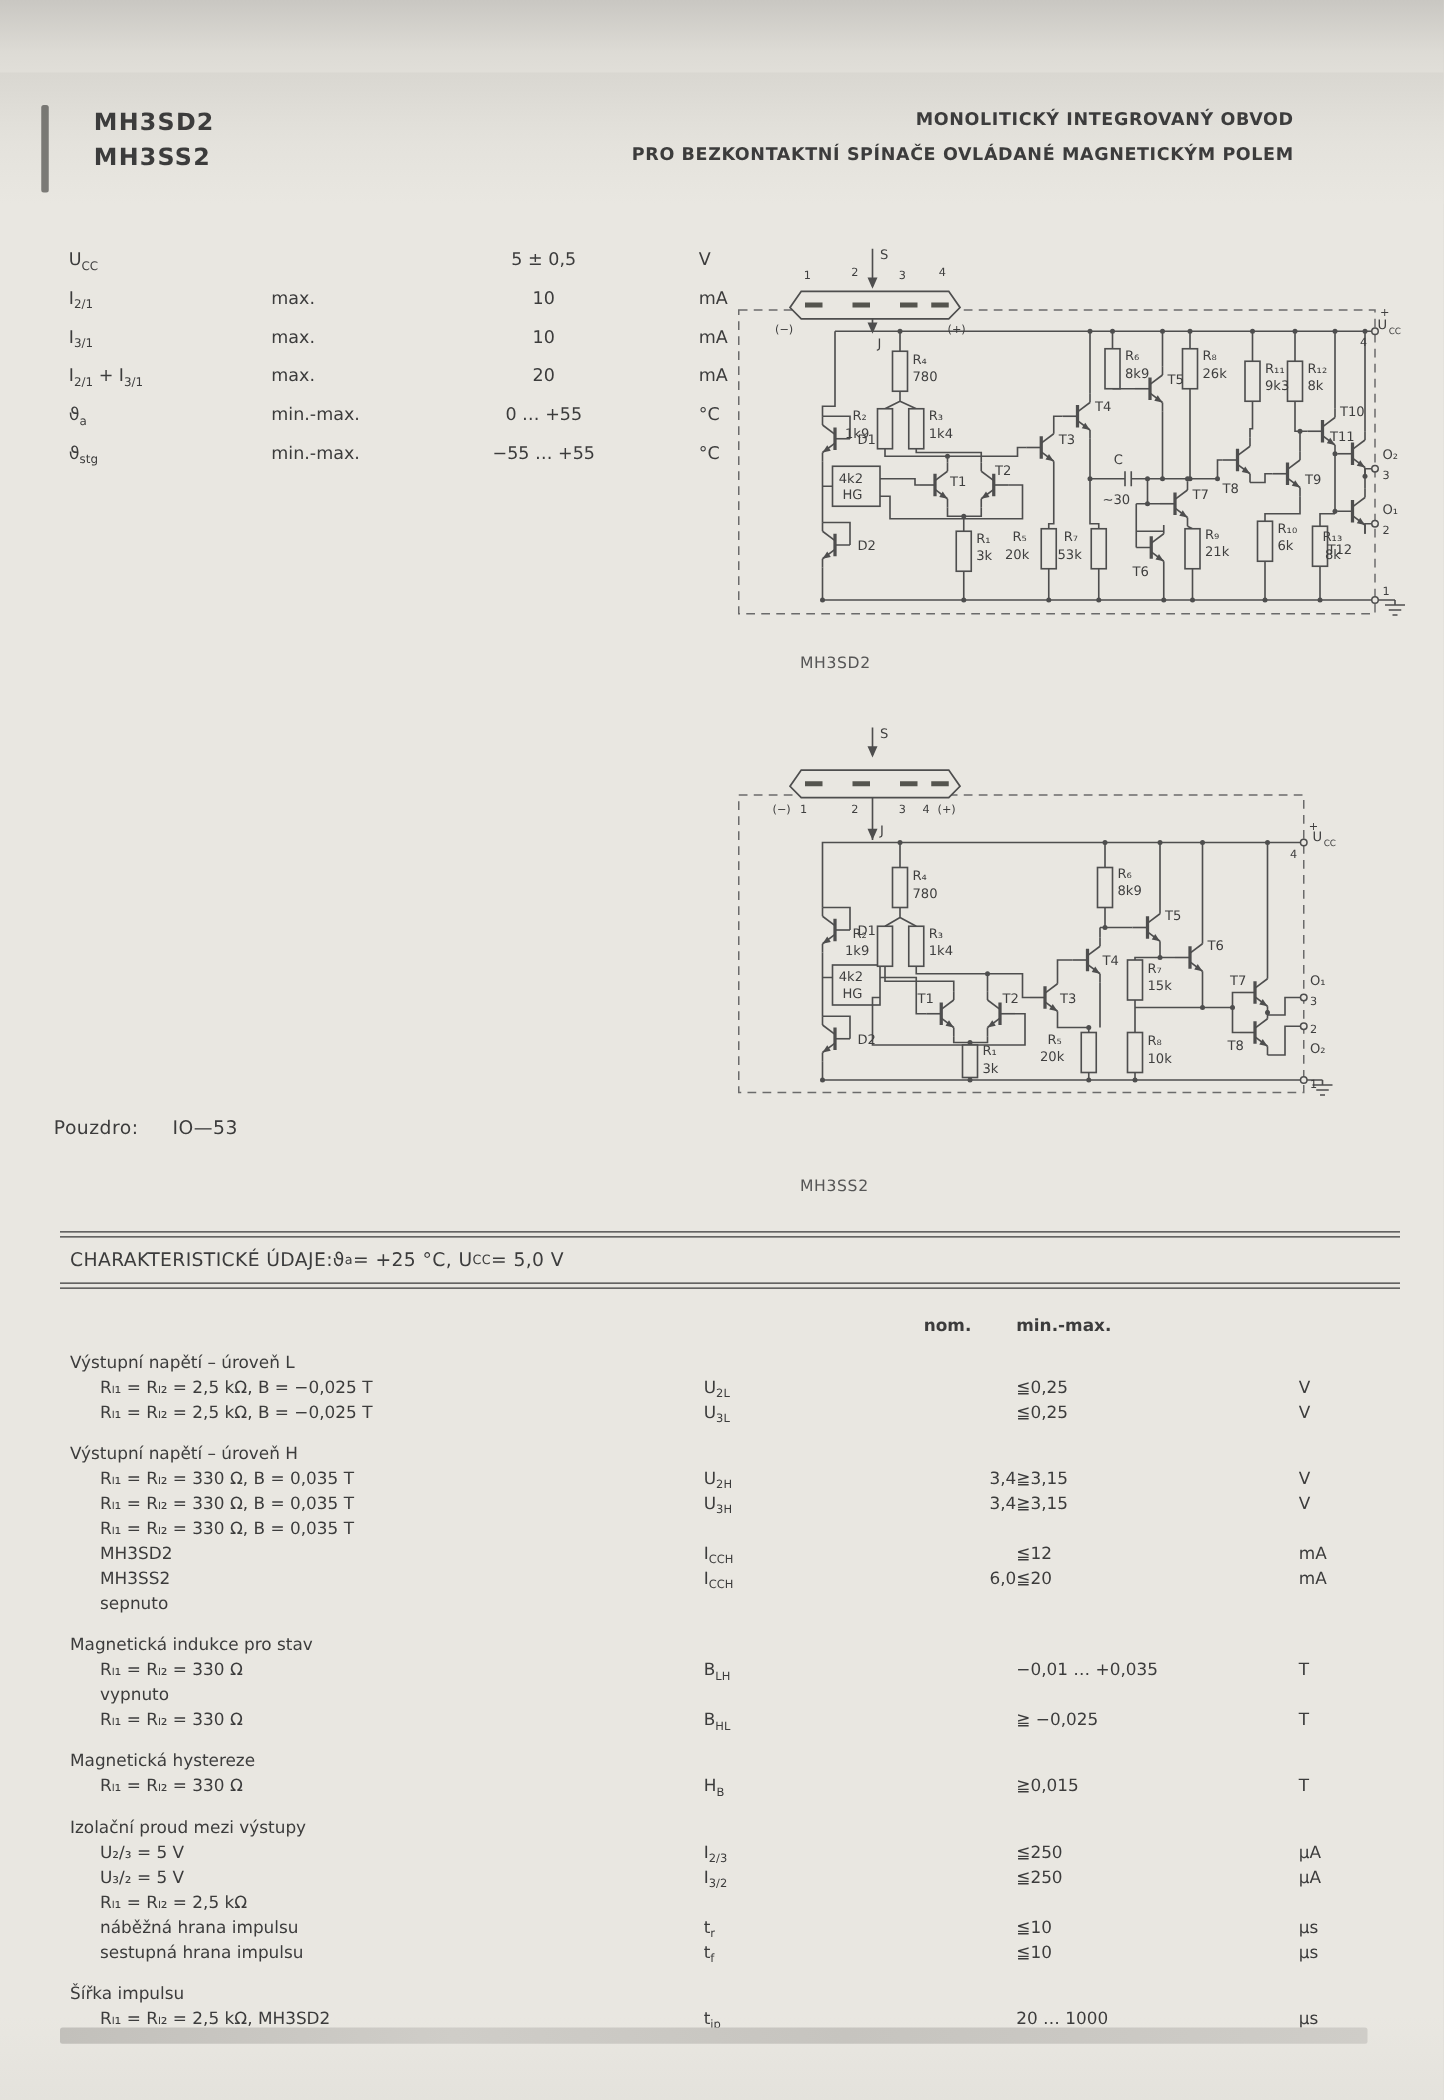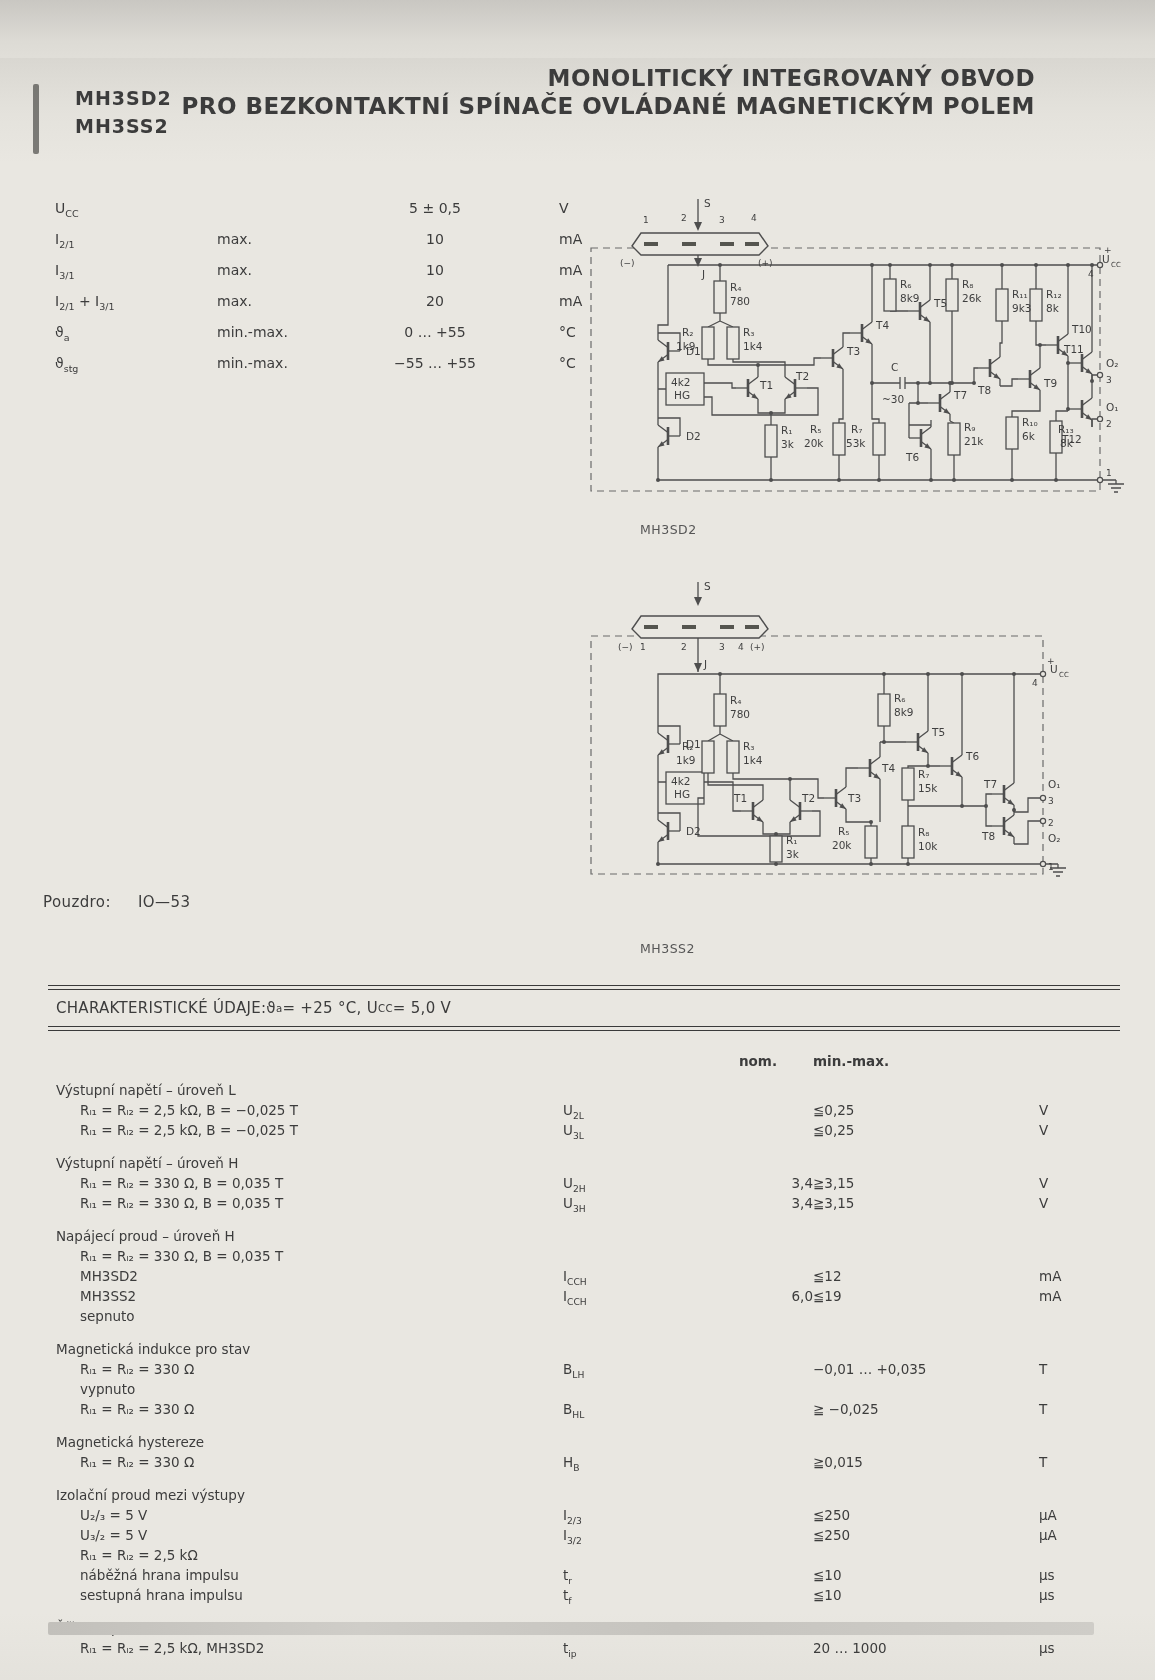--- a/index.html
+++ b/index.html
@@ -7,21 +7,21 @@
   }
   html,body{margin:0;padding:0;}
   body{width:1155px;height:1680px;background:#d6d4cf;font-family:"DejaVu Sans",sans-serif;color:var(--ink);}
   .page{position:absolute;left:0;top:0;width:1155px;height:1680px;overflow:hidden;
         background:linear-gradient(180deg,#c9c7c2 0%,#dddbd5 2.5%,var(--paper) 6%,var(--paper) 96%,#e4e2dc 100%);}
   .band{position:absolute;left:0;top:58px;width:1155px;height:105px;
         background:linear-gradient(180deg,#d7d5cf 0%,#e3e1db 55%,var(--paper) 100%);opacity:.8;}
   .spine{position:absolute;left:33px;top:84px;width:6px;height:70px;background:#41403d;opacity:.65;border-radius:2px;}
 
   .partnos{position:absolute;left:75px;top:84px;font-size:19px;font-weight:bold;letter-spacing:1px;line-height:28px;}
-  .title{position:absolute;right:120px;top:64px;text-align:right;font-size:23px;font-weight:bold;letter-spacing:.5px;line-height:28px;white-space:nowrap;}
+  .title{position:absolute;right:120px;top:82px;text-align:right;font-size:14px;font-weight:bold;letter-spacing:.5px;line-height:28px;white-space:nowrap;}
 
   .limits{position:absolute;left:55px;top:200px;width:560px;}
   .limits h3{margin:0 0 16px 0;font-size:15.5px;font-weight:normal;letter-spacing:.8px;}
   .lrow{display:grid;grid-template-columns:150px 140px 180px 90px;align-items:baseline;height:31px;font-size:14px;}
   .lrow .lc{padding-left:12px;}
   .lrow .lv{text-align:center;}
   .lrow .lu{text-align:left;padding-left:34px;}
   sub{font-size:.68em;}
 
   .pouzdro{position:absolute;left:43px;top:893px;font-size:15px;letter-spacing:.4px;}
@@ -464,46 +464,39 @@
           <div class="mm">≧3,15</div>
           <div class="un">V</div>
         </div>
         <div class="crow">
           <div class="lbl ind">Rₗ₁ = Rₗ₂ = 330 Ω, B = 0,035 T</div>
           <div class="sym"><span>U</span><sub>3H</sub></div>
           <div class="nom">3,4</div>
           <div class="mm">≧3,15</div>
           <div class="un">V</div>
         </div>
-        <div class="crow t">
-          <div class="lbl">Napájecí proud – úroveň H</div>
-          <div class="sym"></div>
-          <div class="nom"></div>
-          <div class="mm"></div>
-          <div class="un"></div>
-        </div>
         <div class="crow">
           <div class="lbl ind">Rₗ₁ = Rₗ₂ = 330 Ω, B = 0,035 T</div>
           <div class="sym"></div>
           <div class="nom"></div>
           <div class="mm"></div>
           <div class="un"></div>
         </div>
         <div class="crow">
           <div class="lbl ind">MH3SD2</div>
           <div class="sym"><span>I</span><sub>CCH</sub></div>
           <div class="nom"></div>
           <div class="mm">≦12</div>
           <div class="un">mA</div>
         </div>
         <div class="crow">
           <div class="lbl ind">MH3SS2</div>
           <div class="sym"><span>I</span><sub>CCH</sub></div>
           <div class="nom">6,0</div>
-          <div class="mm">≦19</div>
+          <div class="mm">≦20</div>
           <div class="un">mA</div>
         </div>
         <div class="crow">
           <div class="lbl ind">sepnuto</div>
           <div class="sym"></div>
           <div class="nom"></div>
           <div class="mm"></div>
           <div class="un"></div>
         </div>
         <div class="crow t">

